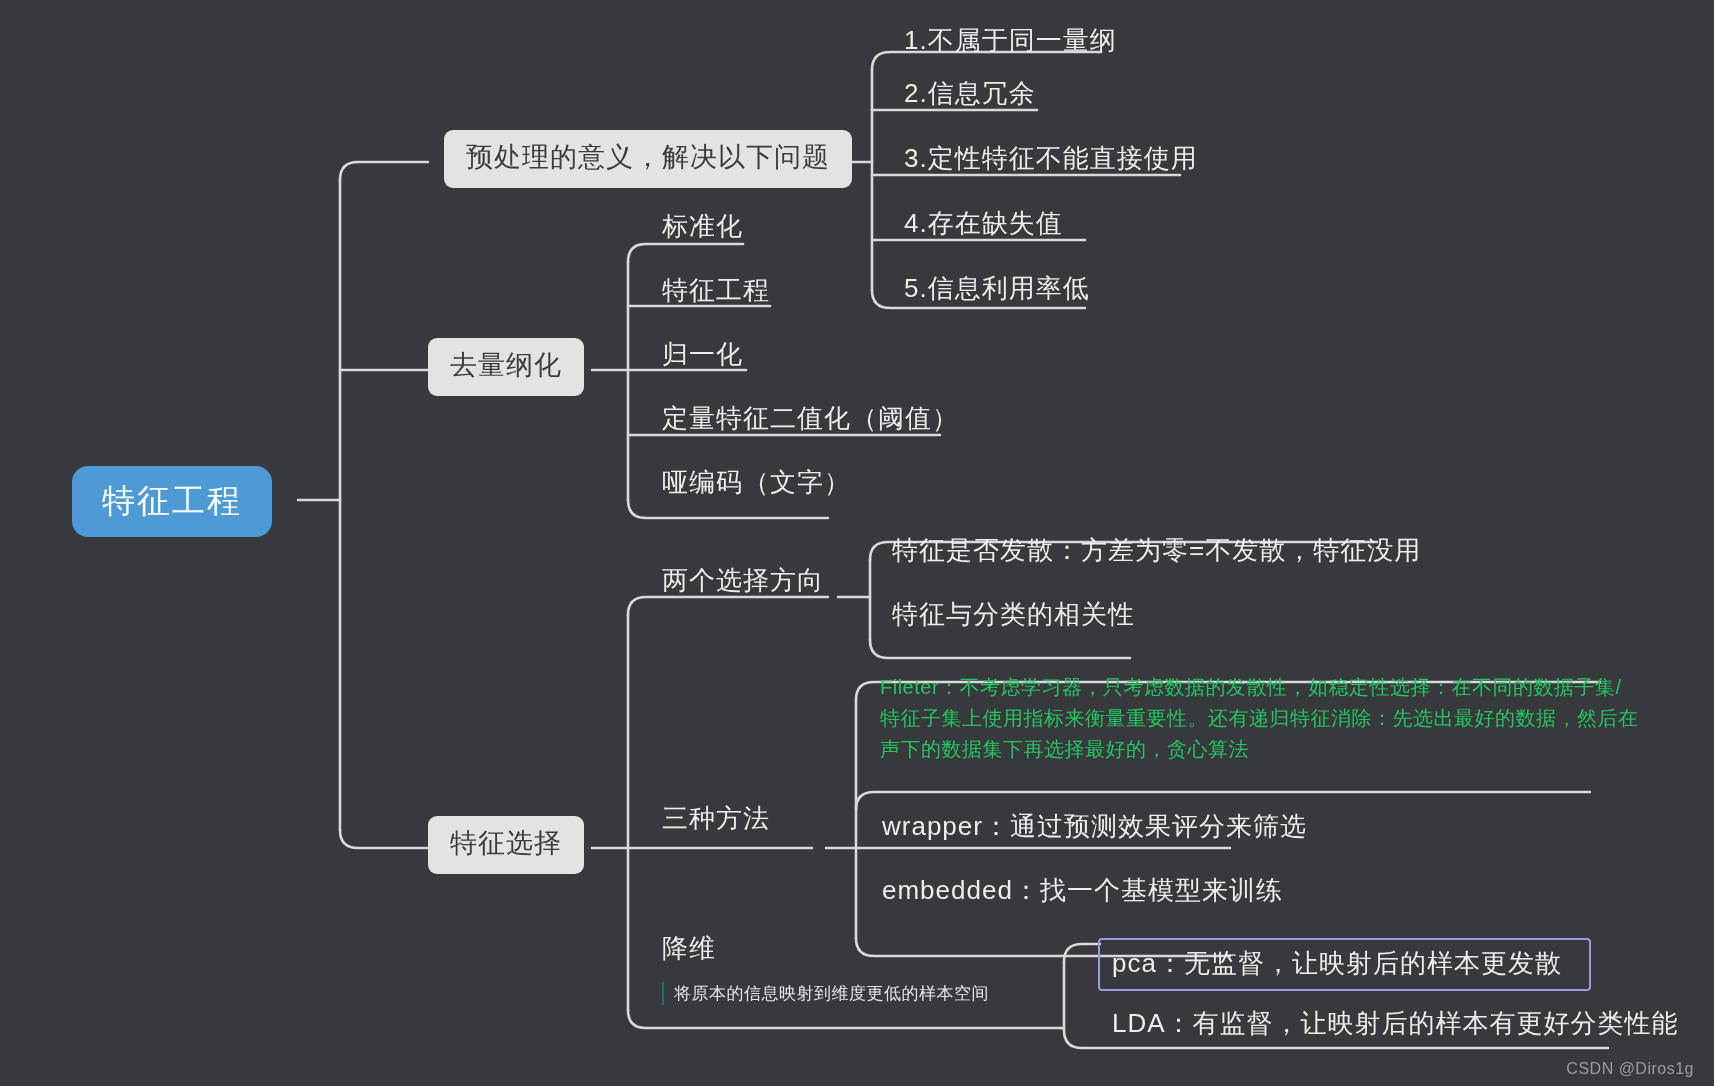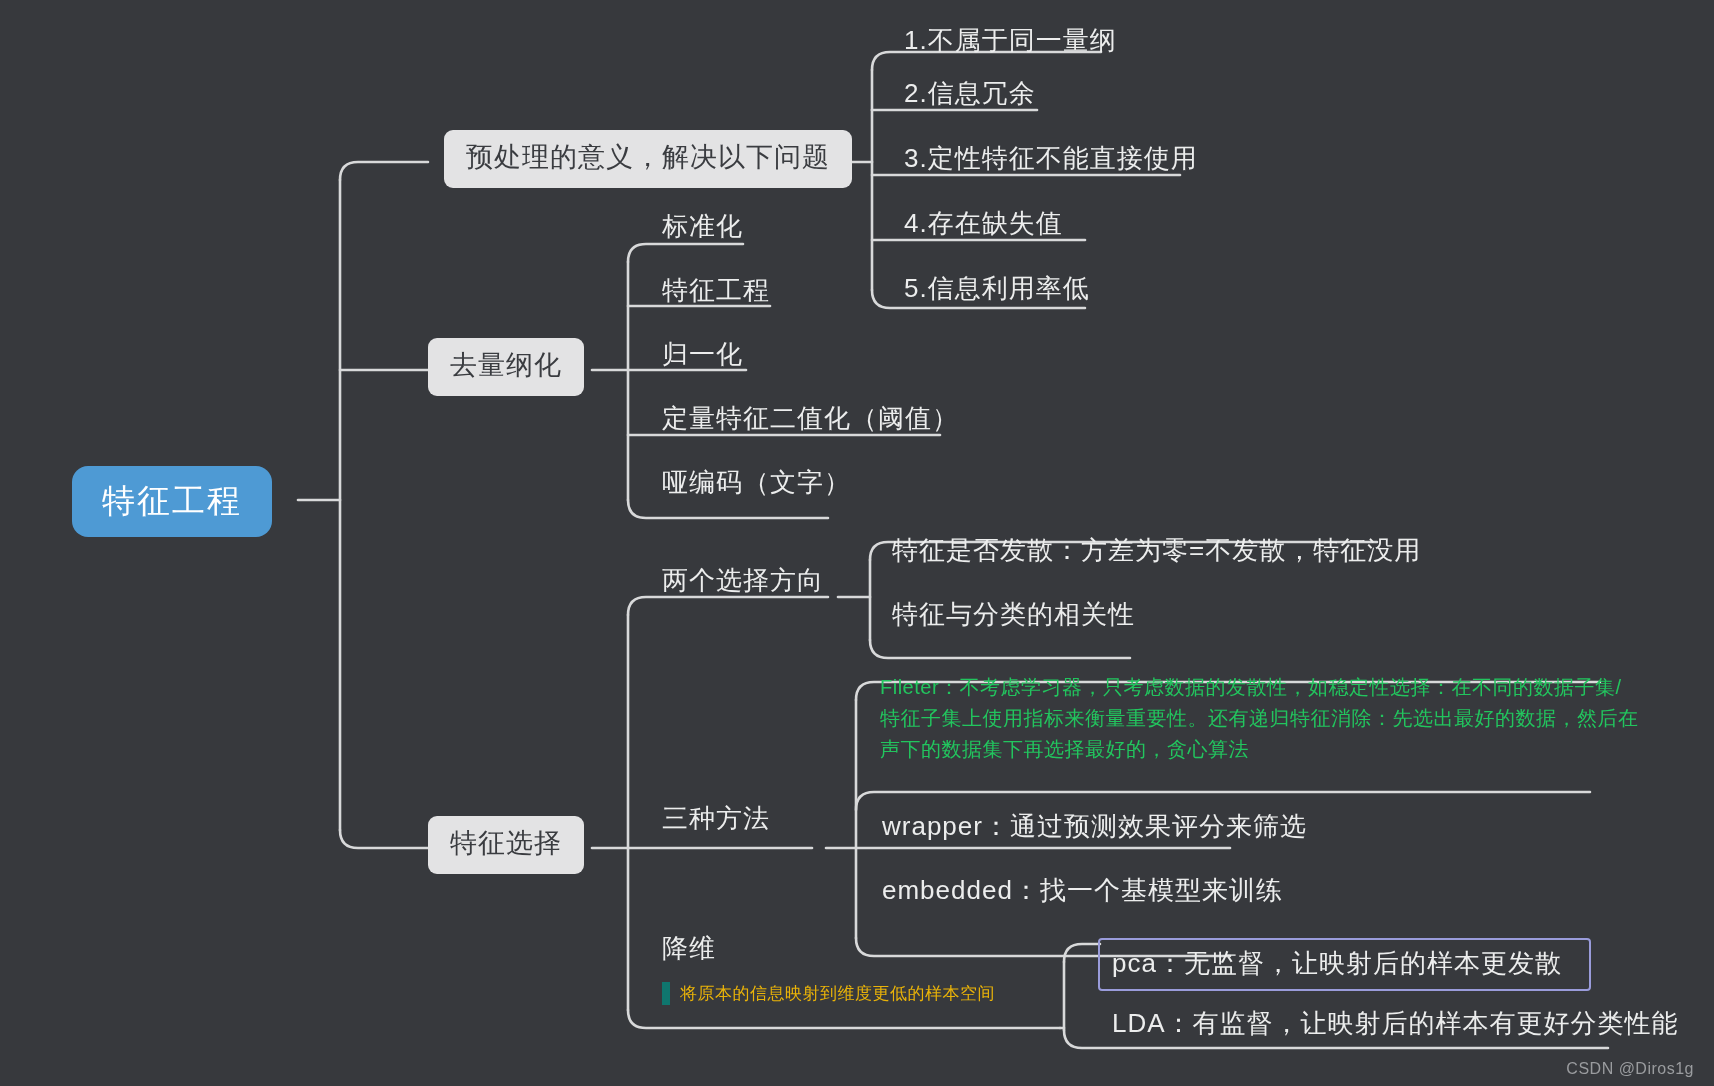--- a/index.html
+++ b/index.html
@@ -71,22 +71,22 @@
   
   .selected-node {
     border: 2px solid #9a9cdb;
     border-radius: 4px;
     padding: 7px 27px 9px 12px;
     background: transparent;
   }
   
   .note-node {
     font-size: 17px;
-    color: #eab308;
-    border-left: 8px solid #0f766e;
+    color: #e5e5e5;
+    border-left: 2px solid #0f766e;
     padding: 1px 0 1px 10px;
     letter-spacing: 0.5px;
     white-space: nowrap;
   }
   .watermark {
     position: absolute;
     right: 20px;
     bottom: 8px;
     font-size: 16px;
     color: #9a9c9f;

